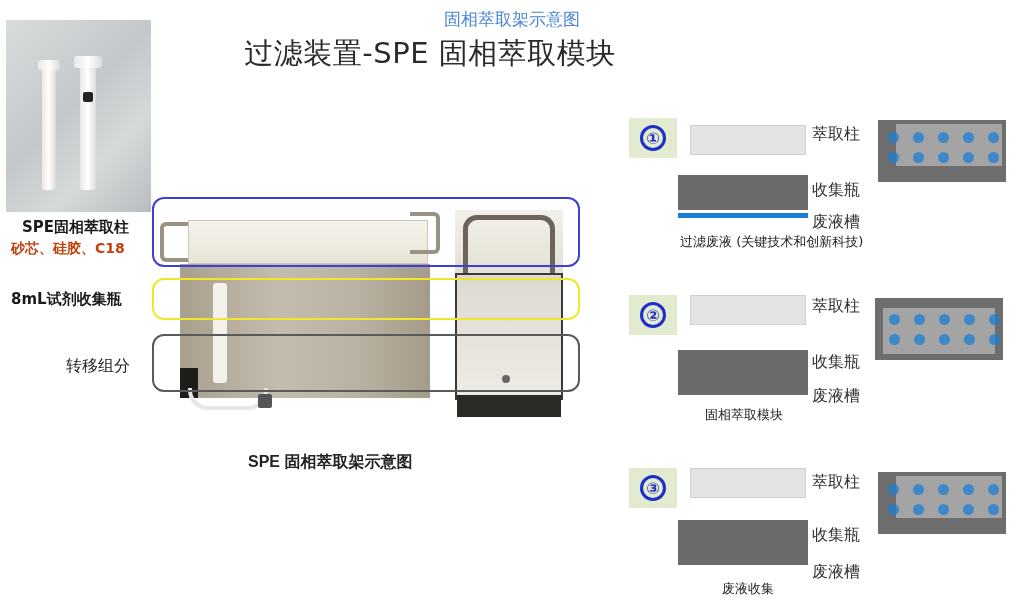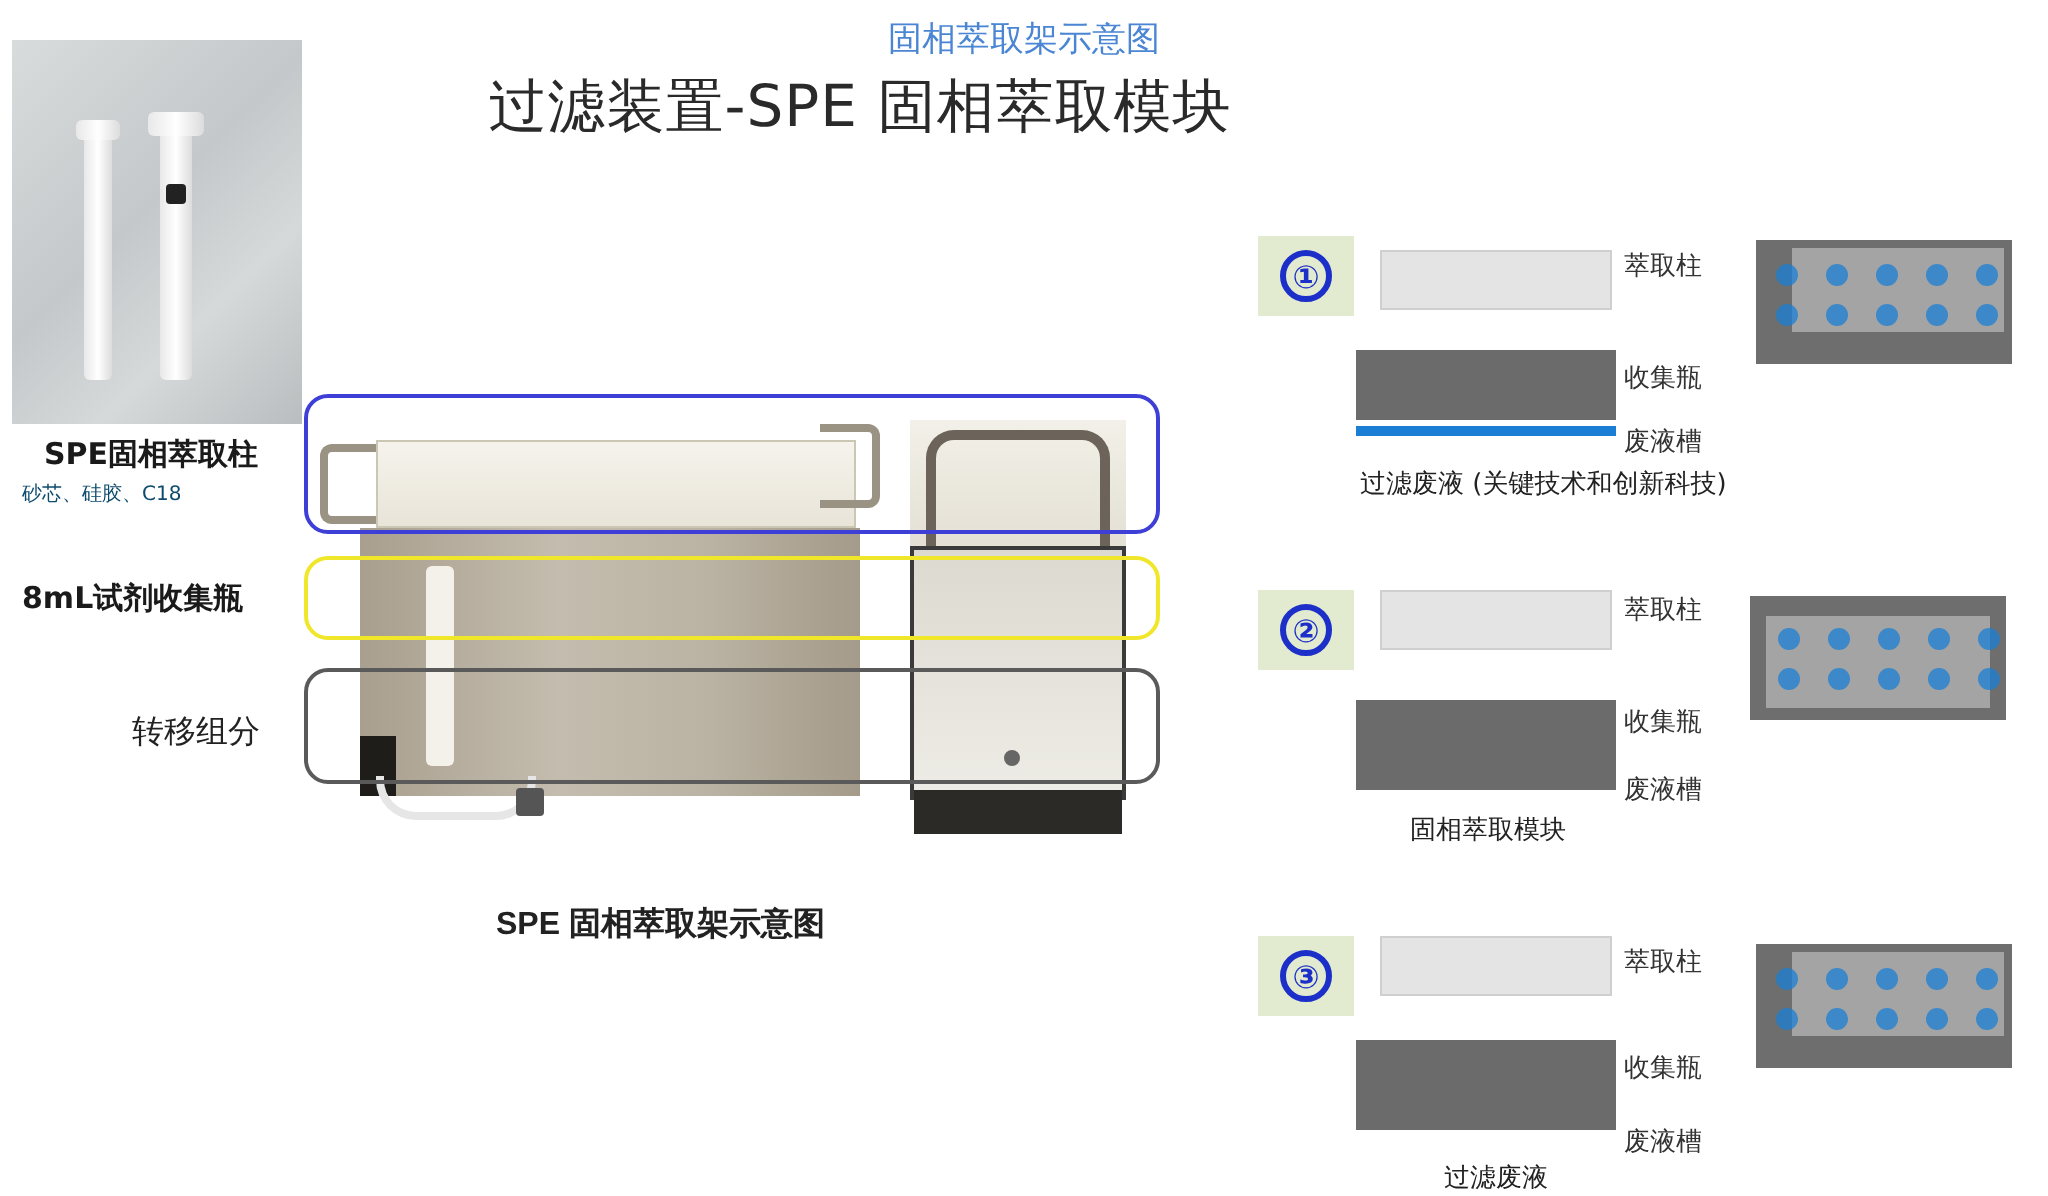--- a/index.html
+++ b/index.html
@@ -3,27 +3,27 @@
 <meta charset="utf-8">
 <style>
   * { box-sizing: border-box; margin: 0; padding: 0; }
   body { width: 1024px; height: 598px; background: #ffffff; position: relative; overflow: hidden; font-family: "DejaVu Sans", "Liberation Sans", sans-serif; }
   .abs { position: absolute; }
   .subtitle { left: 0; width: 1024px; top: 8px; text-align: center; color: #4a86d4; font-size: 17px; }
   .title { left: 0; width: 1100px; top: 34px; text-align: center; color: #2a2a2a; font-size: 29px; letter-spacing: 0.5px; }
   .photo { left: 6px; top: 20px; width: 145px; height: 192px; background: linear-gradient(135deg,#d9dcdd 0%,#c4c8ca 45%,#d6d9da 70%,#b9bdbf 100%); }
   .tube { position: absolute; background: linear-gradient(90deg,#e8e8e8,#ffffff 50%,#dcdcdc); border-radius: 3px; }
   .lbl-black { font-size: 15px; color: #1a1a1a; font-weight: bold; }
-  .lbl-blue { font-size: 10px; color: #0c4a6e; font-weight: normal; }
+  .lbl-blue { font-size: 14px; color: #c2410c; font-weight: bold; }
   .lbl-plain { font-size: 16px; color: #222; }
   .hl { border-radius: 12px; border-width: 2px; border-style: solid; }
   .caption { font-size: 16px; color: #222; }
   .step-badge { width: 48px; height: 40px; background: #e2ead0; display: flex; align-items: center; justify-content: center; }
   .step-badge span { width: 26px; height: 26px; border-radius: 50%; border: 3px solid #1c2fc8; color: #1c2fc8; font-weight: bold; font-size: 16px; display: flex; align-items: center; justify-content: center; }
-  .diag-label { font-size: 13px; color: #333; }
+  .diag-label { font-size: 16px; color: #333; }
   .diag-cap { font-size: 13px; color: #222; text-align: center; }
   .plate { width: 128px; height: 62px; background: #6e6e6e; }
 </style>
 </head>
 <body>
 
 <div class="abs subtitle">固相萃取架示意图</div>
 <div class="abs title" style="width:860px;">过滤装置-SPE 固相萃取模块</div>
 
 <div class="abs photo">
@@ -126,21 +126,21 @@
       <span>③</span>
     </div>
 </div>
 <div class="abs" style="left:678px;top:460px;width:130px;height:115px;">
   <div class="abs" style="left:12px;top:8px;width:116px;height:30px;background:#e4e4e4;border:1px solid #cfcfcf;"></div>
   <div class="abs" style="left:0;top:60px;width:130px;height:45px;background:#6b6b6b;"></div>
 </div>
 <div class="abs diag-label" style="left:812px;top:472px;">萃取柱</div>
 <div class="abs diag-label" style="left:812px;top:525px;">收集瓶</div>
 <div class="abs diag-label" style="left:812px;top:562px;">废液槽</div>
-<div class="abs diag-cap" style="left:722px;top:580px;">过滤废液</div>
+<div class="abs diag-cap" style="left:722px;top:580px;">废液收集</div>
 <div class="abs plate" style="left:878px;top:472px;">
     <div style="position: absolute; left: 18px; top: 4px; width: 106px; height: 42px; background: rgb(164, 164, 164);"></div>
     <div style="position: absolute; width: 11px; height: 11px; border-radius: 50%; background: rgb(26, 127, 212); opacity: 0.75; left: 10px; top: 12px;"></div>
     <div style="position: absolute; width: 11px; height: 11px; border-radius: 50%; background: rgb(26, 127, 212); opacity: 0.75; left: 35px; top: 12px;"></div>
     <div style="position: absolute; width: 11px; height: 11px; border-radius: 50%; background: rgb(26, 127, 212); opacity: 0.75; left: 60px; top: 12px;"></div>
     <div style="position: absolute; width: 11px; height: 11px; border-radius: 50%; background: rgb(26, 127, 212); opacity: 0.75; left: 85px; top: 12px;"></div>
     <div style="position: absolute; width: 11px; height: 11px; border-radius: 50%; background: rgb(26, 127, 212); opacity: 0.75; left: 110px; top: 12px;"></div>
     <div style="position: absolute; width: 11px; height: 11px; border-radius: 50%; background: rgb(26, 127, 212); opacity: 0.75; left: 10px; top: 32px;"></div>
     <div style="position: absolute; width: 11px; height: 11px; border-radius: 50%; background: rgb(26, 127, 212); opacity: 0.75; left: 35px; top: 32px;"></div>
     <div style="position: absolute; width: 11px; height: 11px; border-radius: 50%; background: rgb(26, 127, 212); opacity: 0.75; left: 60px; top: 32px;"></div>

